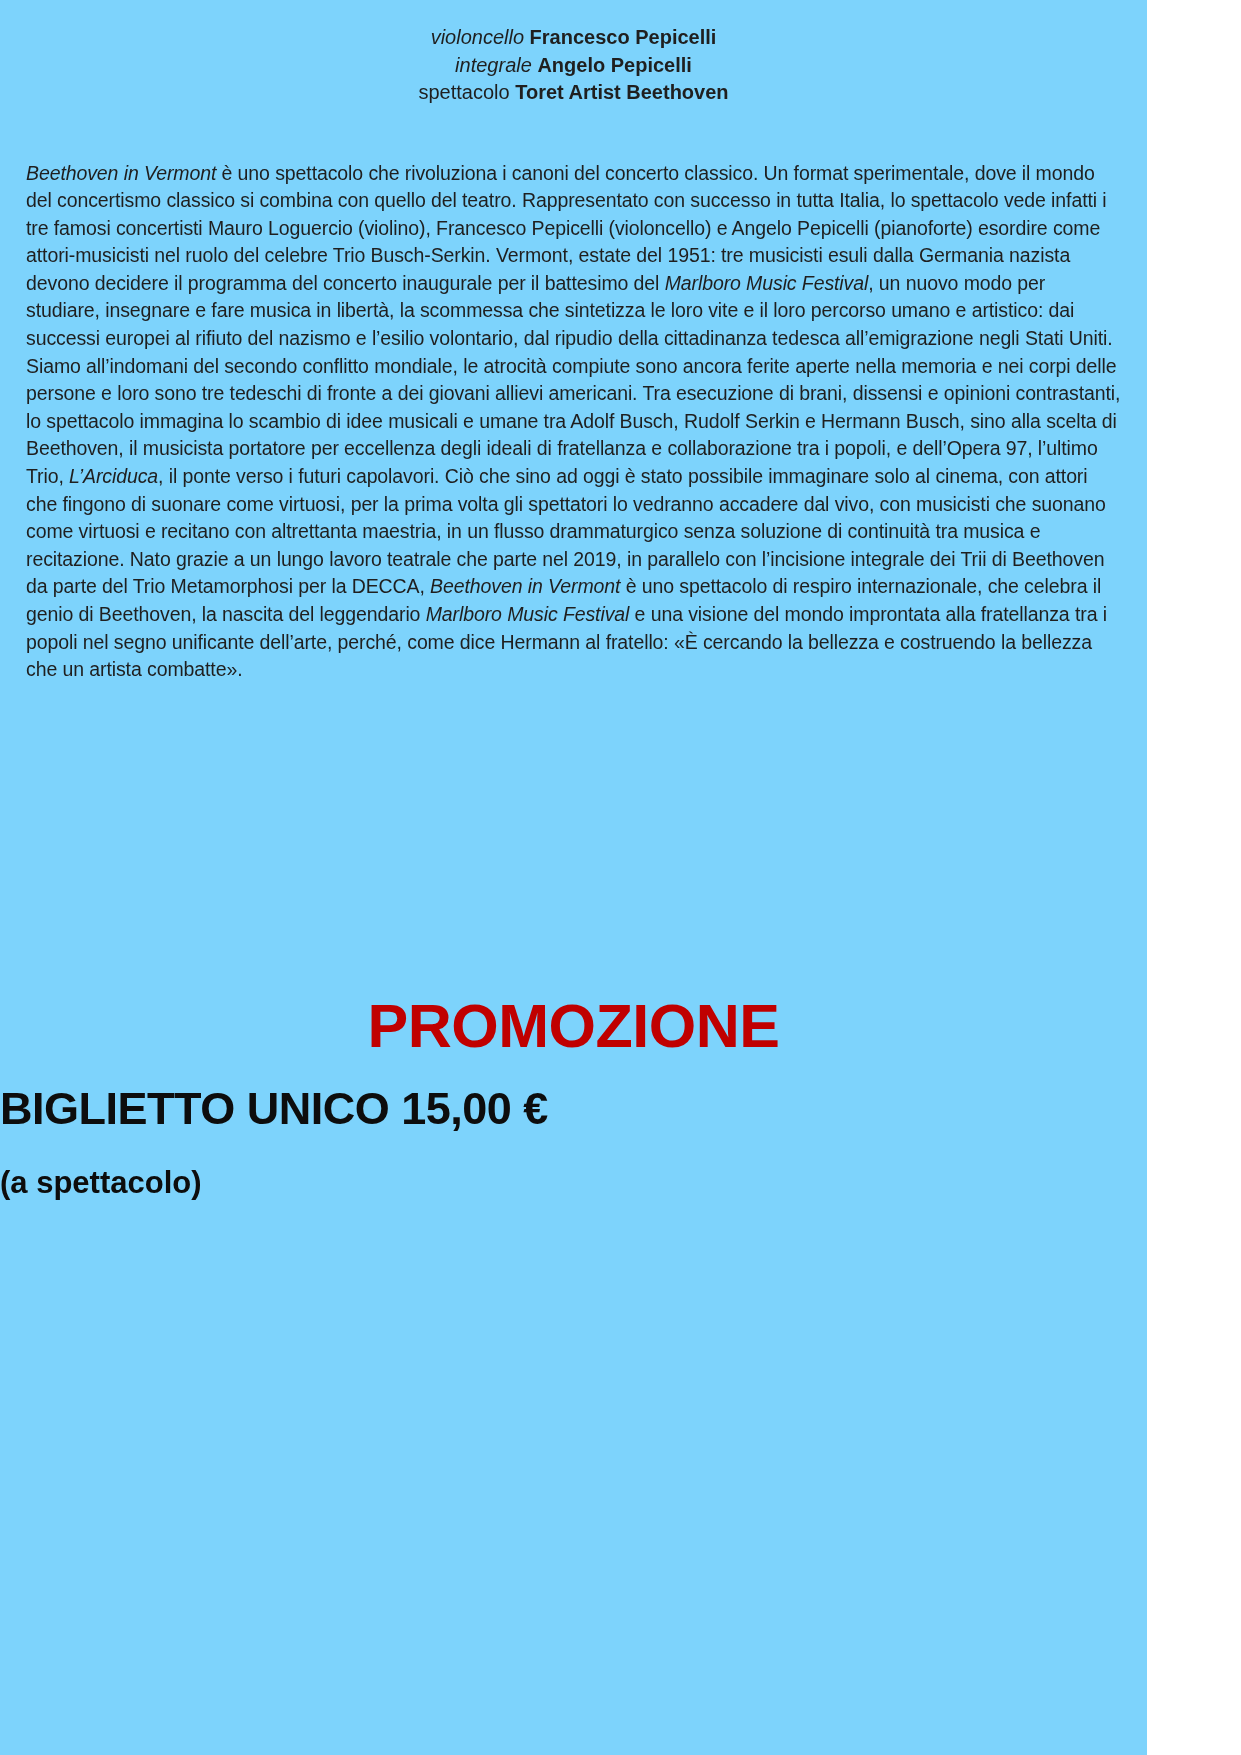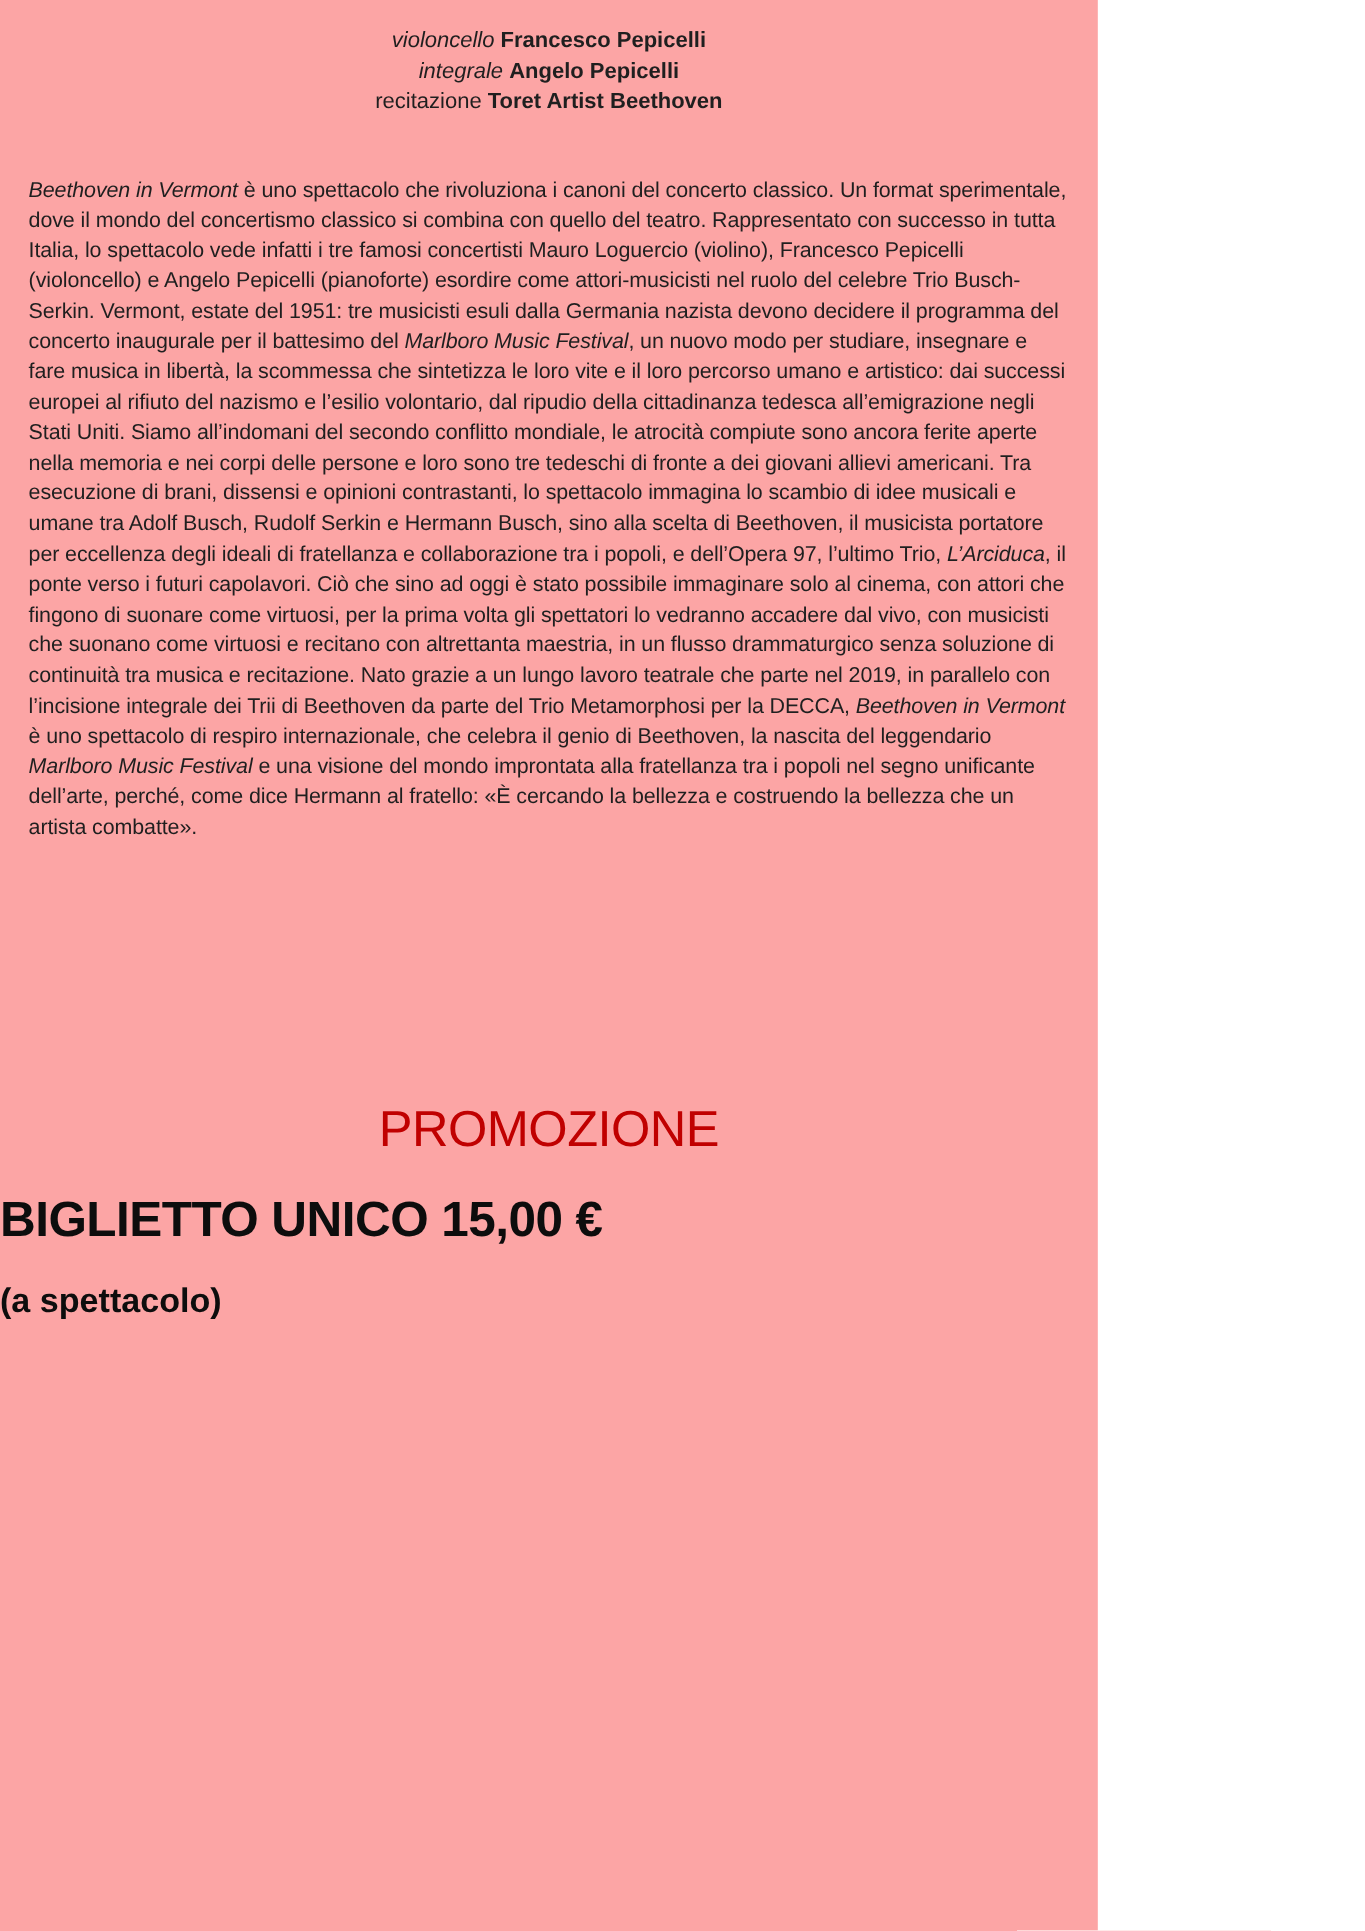--- a/index.html
+++ b/index.html
@@ -2,23 +2,23 @@
 <html lang="it"><head>
 <meta charset="utf-8">
 <style>
   html, body {
     margin: 0;
     padding: 0;
     background: #ffffff;
   }
   .page {
     position: relative;
-    width: 998px;
+    width: 1147px;
     height: 1755px;
-    background: #fca5a5;
+    background: #7dd3fc;
     color: #1f1f1f;
     font-family: "Liberation Sans", sans-serif;
     overflow: hidden;
   }
   .credits {
     position: absolute;
     top: 24px;
     left: 0;
     right: 0;
     text-align: center;
@@ -36,23 +36,23 @@
     line-height: 27.6px;
     letter-spacing: -0.1px;
   }
   .it { font-style: italic; }
   .promo-title {
     position: absolute;
     top: 1000px;
     left: 0;
     right: 0;
     text-align: center;
-    font-size: 46px;
+    font-size: 61px;
     line-height: 52px;
-    font-weight: normal;
+    font-weight: bold;
     letter-spacing: -0.5px;
     color: #c00000;
   }
   .promo-price {
     position: absolute;
     top: 1083px;
     left: 0;
     right: 0;
     text-align: left;
     font-size: 45px;
@@ -73,21 +73,21 @@
   }
 </style>
 </head>
 <body>
 
 <div class="page">
 
   <div class="credits">
     <div class="credit-line"><span class="credit-role-italic">violoncello</span> <span class="credit-name">Francesco Pepicelli</span></div>
     <div class="credit-line"><span class="credit-role-italic">integrale</span> <span class="credit-name">Angelo Pepicelli</span></div>
-    <div class="credit-line"><span class="credit-role">recitazione</span> <span class="credit-name">Toret Artist Beethoven</span></div>
+    <div class="credit-line"><span class="credit-role">spettacolo</span> <span class="credit-name">Toret Artist Beethoven</span></div>
   </div>
 
   <p class="synopsis"><span class="it">Beethoven in Vermont</span><span> è uno spettacolo che rivoluziona i canoni del concerto classico. Un format sperimentale, dove il mondo del concertismo classico si combina con quello del teatro. Rappresentato con successo in tutta Italia, lo spettacolo vede infatti i tre famosi concertisti Mauro Loguercio (violino), Francesco Pepicelli (violoncello) e Angelo Pepicelli (pianoforte) esordire come attori-musicisti nel ruolo del celebre Trio Busch-Serkin. Vermont, estate del 1951: tre musicisti esuli dalla Germania nazista devono decidere il programma del concerto inaugurale per il battesimo del </span><span class="it">Marlboro Music Festival</span><span>, un nuovo modo per studiare, insegnare e fare musica in libertà, la scommessa che sintetizza le loro vite e il loro percorso umano e artistico: dai successi europei al rifiuto del nazismo e l’esilio volontario, dal ripudio della cittadinanza tedesca all’emigrazione negli Stati Uniti. Siamo all’indomani del secondo conflitto mondiale, le atrocità compiute sono ancora ferite aperte nella memoria e nei corpi delle persone e loro sono tre tedeschi di fronte a dei giovani allievi americani. Tra esecuzione di brani, dissensi e opinioni contrastanti, lo spettacolo immagina lo scambio di idee musicali e umane tra Adolf Busch, Rudolf Serkin e Hermann Busch, sino alla scelta di Beethoven, il musicista portatore per eccellenza degli ideali di fratellanza e collaborazione tra i popoli, e dell’Opera 97, l’ultimo Trio, </span><span class="it">L’Arciduca</span><span>, il ponte verso i futuri capolavori. Ciò che sino ad oggi è stato possibile immaginare solo al cinema, con attori che fingono di suonare come virtuosi, per la prima volta gli spettatori lo vedranno accadere dal vivo, con musicisti che suonano come virtuosi e recitano con altrettanta maestria, in un flusso drammaturgico senza soluzione di continuità tra musica e recitazione. Nato grazie a un lungo lavoro teatrale che parte nel 2019, in parallelo con l’incisione integrale dei Trii di Beethoven da parte del Trio Metamorphosi per la DECCA, </span><span class="it">Beethoven in Vermont</span><span> è uno spettacolo di respiro internazionale, che celebra il genio di Beethoven, la nascita del leggendario </span><span class="it">Marlboro Music Festival</span><span> e una visione del mondo improntata alla fratellanza tra i popoli nel segno unificante dell’arte, perché, come dice Hermann al fratello: «È cercando la bellezza e costruendo la bellezza che un artista combatte».</span></p>
 
   <div class="promo-title">PROMOZIONE</div>
   <div class="promo-price">BIGLIETTO UNICO 15,00 €</div>
   <div class="promo-note">(a spettacolo)</div>
 
 </div>
 

